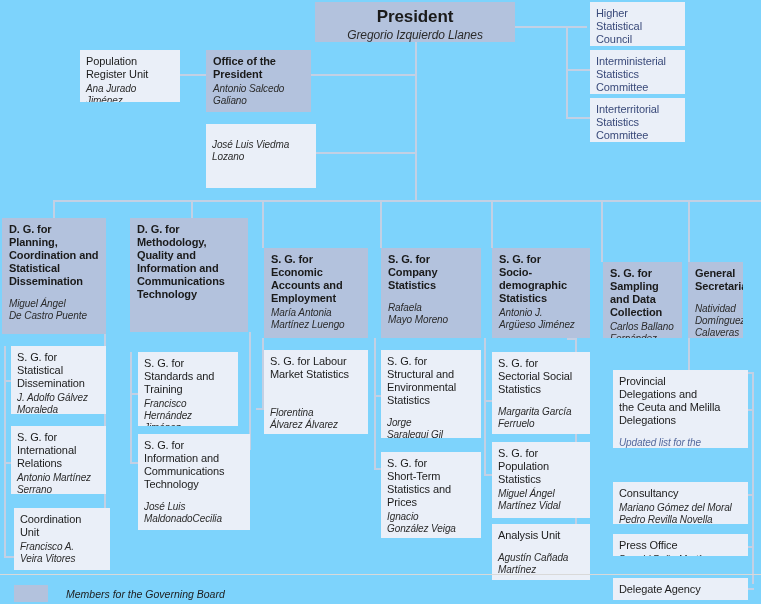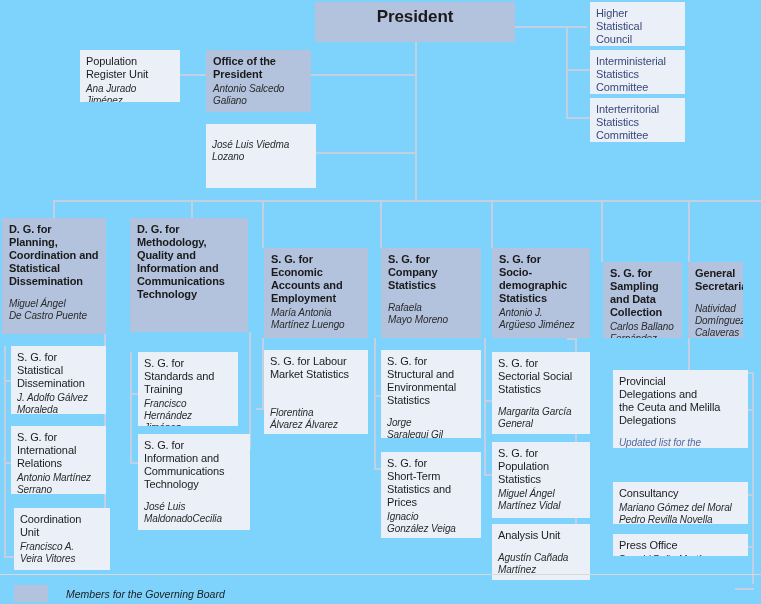--- a/index.html
+++ b/index.html
@@ -119,20 +119,21 @@
   <div class="ln lnv" style="left:752px;top:372px;height:212px;"></div>
   <div class="ln lnh" style="left:744px;top:409px;width:10px;"></div>
   <div class="ln lnh" style="left:744px;top:494px;width:10px;"></div>
   <div class="ln lnh" style="left:744px;top:546px;width:10px;"></div>
   <div class="ln lnh" style="left:735px;top:588px;width:19px;"></div>
   <div class="ln lnv" style="left:688px;top:322px;height:50px;"></div>
   <div class="ln lnh" style="left:688px;top:372px;width:64px;"></div>
 
   <div class="box dark" id="pres" style="left:315px;top:2px;width:200px;height:40px;padding-top:5px;">
     <span class="t" style="white-space: pre-line;">President</span>
+    <span class="n" style="white-space: pre-line;">Gregorio Izquierdo Llanes</span>
   </div>
 
   <div class="box light plain" style="left:590px;top:2px;width:95px;height:44px;">
     <span class="t" style="white-space: pre-line;">Higher
 Statistical
 Council</span>
   </div>
   <div class="box light plain" style="left:590px;top:50px;width:95px;height:44px;">
     <span class="t" style="white-space: pre-line;">Interministerial
 Statistics
@@ -264,21 +265,21 @@
 demographic
 Statistics</span>
     <span class="n" style="white-space: pre-line;">Antonio J.
 Argüeso Jiménez</span>
   </div>
   <div class="box light" style="left:492px;top:352px;width:98px;height:82px;">
     <span class="t" style="white-space: pre-line;">S. G. for
 Sectorial Social
 Statistics</span>
     <span class="n gap" style="white-space: pre-line;">Margarita García
-General</span>
+Ferruelo</span>
   </div>
   <div class="box light" style="left:492px;top:442px;width:98px;height:76px;">
     <span class="t" style="white-space: pre-line;">S. G. for
 Population
 Statistics</span>
     <span class="n" style="white-space: pre-line;">Miguel Ángel
 Martínez Vidal</span>
   </div>
   <div class="box light" style="left:492px;top:524px;width:98px;height:56px;">
     <span class="t" style="white-space: pre-line;">Analysis Unit</span>
@@ -313,20 +314,23 @@
   </div>
   <div class="box light" style="left:613px;top:482px;width:135px;height:42px;">
     <span class="t" style="white-space: pre-line;">Consultancy</span>
     <span class="n" style="white-space: pre-line;">Mariano Gómez del Moral
 Pedro Revilla Novella</span>
   </div>
   <div class="box light" style="left:613px;top:534px;width:135px;height:22px;">
     <span class="t" style="white-space: pre-line;">Press Office</span>
     <span class="n" style="white-space: pre-line;">Donald Peña Martínez</span>
   </div>
+  <div class="box light" style="left:613px;top:578px;width:135px;height:22px;">
+    <span class="t" style="white-space: pre-line;">Delegate Agency</span>
+  </div>
 
   <div id="legend-rule" style="top:574px;"></div>
   <div id="legend" style="left:14px;top:585px;">
     <div class="swatch"></div>
     <div class="ltxt" style="white-space: pre-line;">Members for the Governing Board</div>
   </div>
 
 </div>
 
 </body></html>

